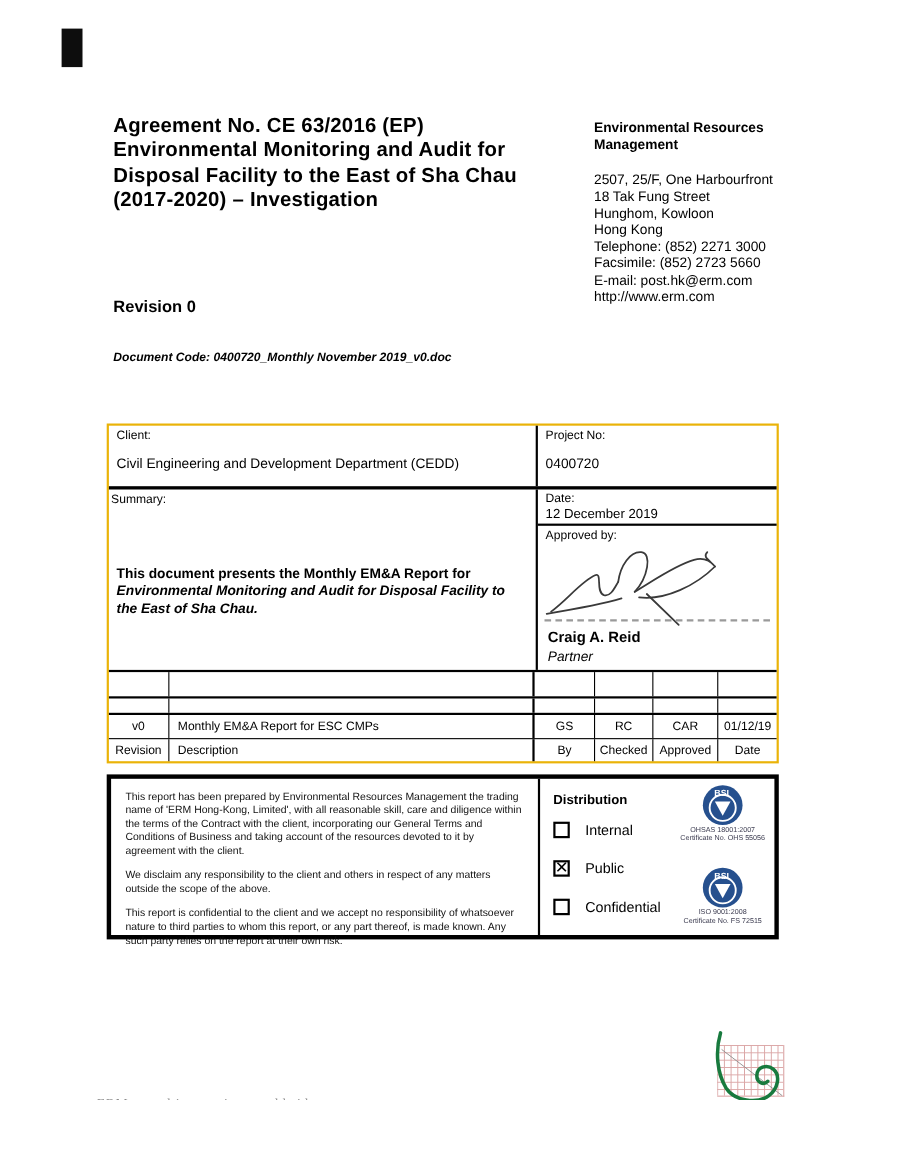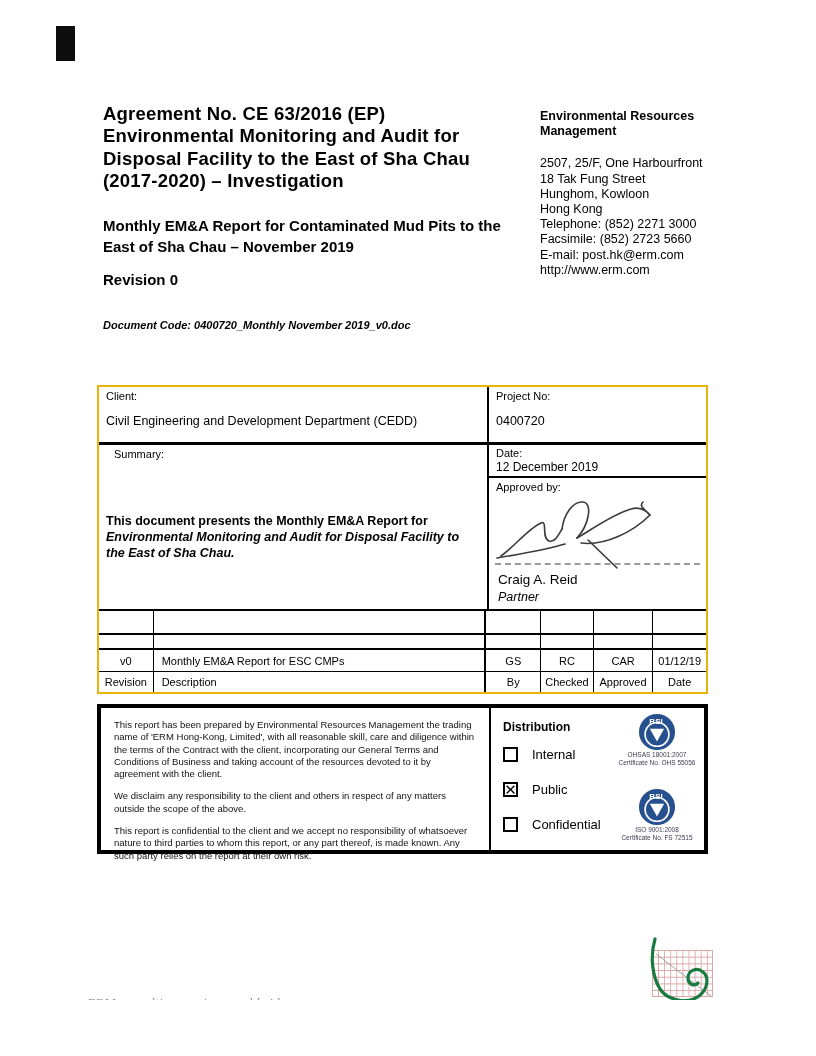--- a/index.html
+++ b/index.html
@@ -22,30 +22,30 @@
   .company-gap { height:17px; }
 
   
   .info-table { position:absolute; left:97px; top:385px; width:611px; border:2px solid #eab308; }
   .row-client { display:flex; height:58px; border-bottom:3px solid #000; }
   .cell-client { width:390px; border-right:2px solid #000; padding:3px 7px; }
   .cell-project { flex:1; padding:3px 7px; }
   .tbl-label { font-size:11px; }
   .tbl-value { font-size:12.5px; margin-top:12px; }
   .row-summary { display:flex; height:166px; border-bottom:2px solid #000; }
-  .cell-summary { width:390px; border-right:2px solid #000; padding:3px 15px; position:relative; }
+  .cell-summary { width:390px; border-right:2px solid #000; padding:3px 2px; position:relative; }
   .summary-text { position:absolute; left:7px; top:68px; width:372px; font-size:12.5px; font-weight:bold; line-height:16px; }
   .summary-text em { font-style:italic; }
   .col-right { flex:1; display:flex; flex-direction:column; }
   .cell-date { height:33px; border-bottom:2px solid #000; padding:2px 7px; }
   .date-value { font-size:12px; margin-top:1px; }
   .cell-approved { flex:1; position:relative; padding:3px 7px; }
   .sig-svg { position:absolute; left:4px; top:16px; }
   .sig-dash { position:absolute; left:6px; right:6px; bottom:44px; border-top:2px dashed #9a9a9a; }
-  .approver-name { position:absolute; left:9px; bottom:22px; font-size:13.5px; }
+  .approver-name { position:absolute; left:9px; bottom:22px; font-size:13.5px;font-weight:bold; }
   .approver-title { position:absolute; left:9px; bottom:5px; font-size:12.5px; font-style:italic; }
 
   
   .rev-row { display:flex; font-size:11px; }
   .rev-row > div { display:flex; align-items:center; justify-content:center; overflow:hidden; }
   .c-rev { width:55px; border-right:1px solid #000; }
   .c-desc { width:335px; border-right:2px solid #000; justify-content:flex-start !important; padding-left:8px; }
   .c-by { width:55px; border-right:1px solid #000; }
   .c-chk { width:53px; border-right:1px solid #000; }
   .c-app { width:60px; border-right:1px solid #000; }
@@ -85,21 +85,20 @@
 <div class="page">
 
   <div class="scan-mark"></div>
 
   <div class="title-block">
     <div class="title-line">Agreement No. CE 63/2016 (EP)</div>
     <div class="title-line">Environmental Monitoring and Audit for</div>
     <div class="title-line">Disposal Facility to the East of Sha Chau</div>
     <div class="title-line">(2017-2020) – Investigation</div>
   </div>
-  <div class="subtitle">Monthly EM&amp;A Report for Contaminated Mud Pits to the East of Sha Chau – November 2019</div>
   <div class="revision-line">Revision 0</div>
   <div class="doc-code">Document Code: 0400720_Monthly November 2019_v0.doc</div>
 
   <div class="company-block">
     <div class="company-name">Environmental Resources</div>
     <div class="company-name">Management</div>
     <div class="company-gap"></div>
     <div>2507, 25/F, One Harbourfront</div>
     <div>18 Tak Fung Street</div>
     <div>Hunghom, Kowloon</div>

